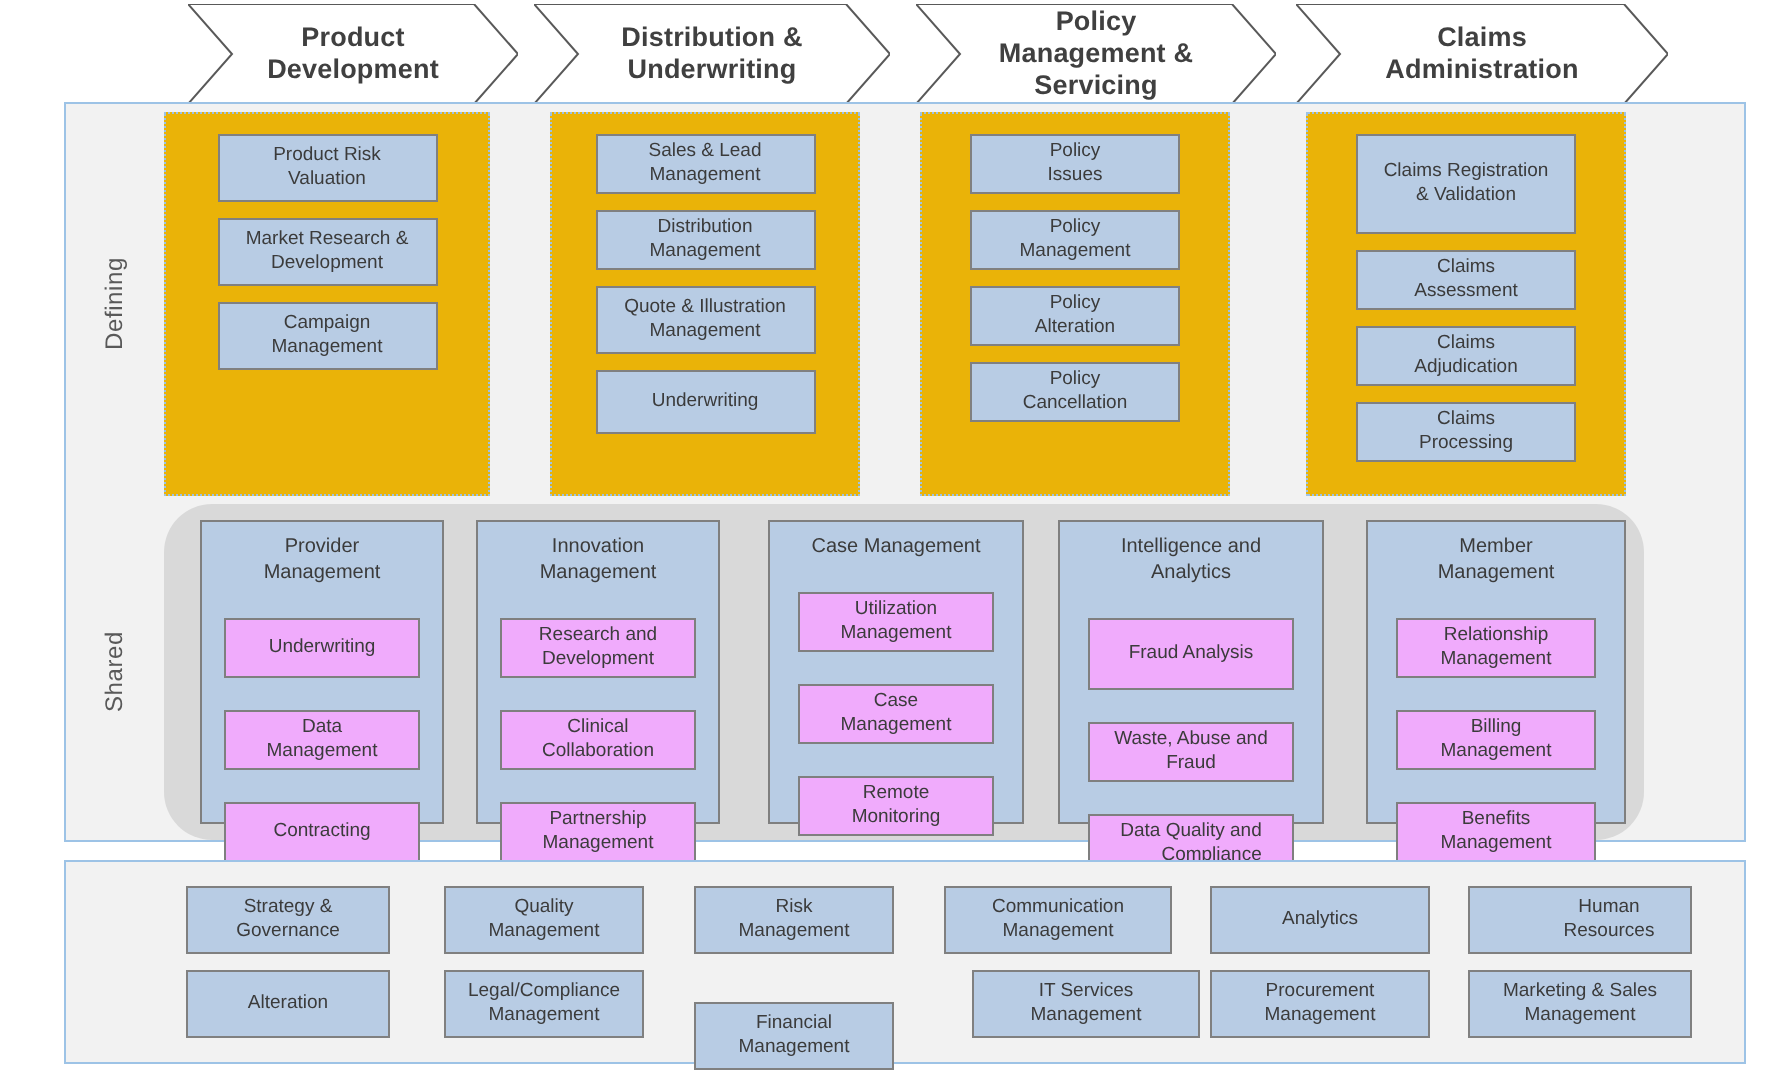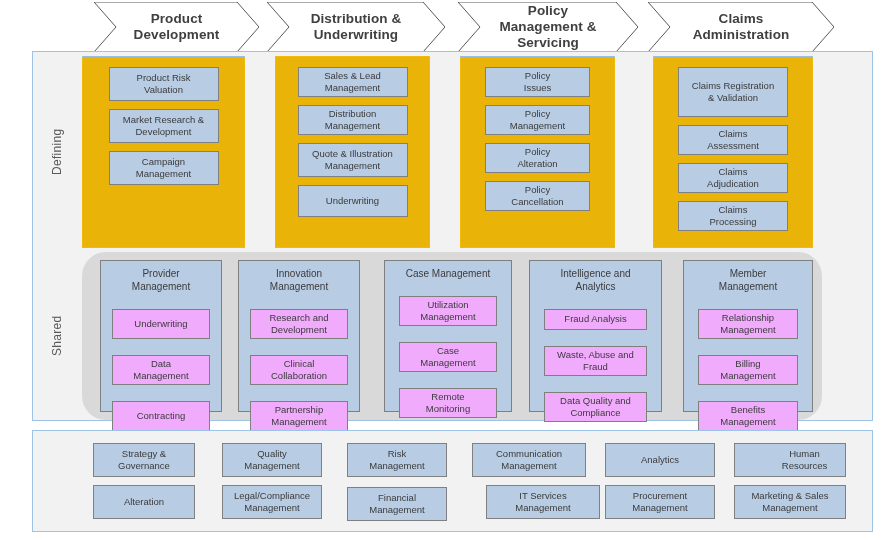--- a/index.html
+++ b/index.html
@@ -231,23 +231,23 @@
         <div class="cap" style="width: 98px; height: 30px;">Partnership<br>Management</div>
       </div>
       <div class="shared-group" style="left: 302px; width: 128px;">
         <div class="grp-title">Case Management</div>
         <div class="cap" style="width: 98px; height: 30px;">Utilization<br>Management</div>
         <div class="cap" style="width: 98px; height: 30px;">Case<br>Management</div>
         <div class="cap" style="width: 98px; height: 30px;">Remote<br>Monitoring</div>
       </div>
       <div class="shared-group" style="left: 447px; width: 133px;">
         <div class="grp-title">Intelligence and<br>Analytics</div>
-        <div class="cap" style="width: 103px; height: 21px;">Fraud Analysis</div>
+        <div class="cap" style="width: 103px; height: 36px;">Fraud Analysis</div>
         <div class="cap" style="width: 103px; height: 30px;">Waste, Abuse and<br>Fraud</div>
-        <div class="cap" style="width: 103px; height: 30px;">Data Quality and<br>Compliance</div>
+        <div class="cap" style="width: 103px; height: 30px; text-align: right;">Data Quality and<br>Compliance</div>
       </div>
       <div class="shared-group" style="left: 601px; width: 130px;">
         <div class="grp-title">Member<br>Management</div>
         <div class="cap" style="width: 100px; height: 30px;">Relationship<br>Management</div>
         <div class="cap" style="width: 100px; height: 30px;">Billing<br>Management</div>
         <div class="cap" style="width: 100px; height: 30px;">Benefits<br>Management</div>
       </div>
     </div>
 
   <div id="label-defining" class="row-label">Defining</div>
@@ -283,19 +283,19 @@
   <div id="frame-enabling" class="outer-frame"></div>
   <div id="enabling-row">
       <div class="cap" style="left: 11px; top: 12px; width: 102px; height: 34px;">Strategy &amp;<br>Governance</div>
       <div class="cap" style="left: 140px; top: 12px; width: 100px; height: 34px;">Quality<br>Management</div>
       <div class="cap" style="left: 265px; top: 12px; width: 100px; height: 34px;">Risk<br>Management</div>
       <div class="cap" style="left: 390px; top: 12px; width: 114px; height: 34px;">Communication<br>Management</div>
       <div class="cap" style="left: 523px; top: 12px; width: 110px; height: 34px;">Analytics</div>
       <div class="cap" style="left: 652px; top: 12px; width: 112px; height: 34px; padding-left: 32px;">Human<br>Resources</div>
       <div class="cap" style="left: 11px; top: 54px; width: 102px; height: 34px;">Alteration</div>
       <div class="cap" style="left: 140px; top: 54px; width: 100px; height: 34px;">Legal/Compliance<br>Management</div>
-      <div class="cap" style="left: 265px; top: 56px; width: 100px; height: 34px;">Financial<br>Management</div>
+      <div class="cap" style="left: 265px; top: 70px; width: 100px; height: 34px;">Financial<br>Management</div>
       <div class="cap" style="left: 404px; top: 54px; width: 114px; height: 34px;">IT Services<br>Management</div>
       <div class="cap" style="left: 523px; top: 54px; width: 110px; height: 34px;">Procurement<br>Management</div>
       <div class="cap" style="left: 652px; top: 54px; width: 112px; height: 34px;">Marketing &amp; Sales<br>Management</div>
     </div>
 
 </div>
 
 </body></html>

